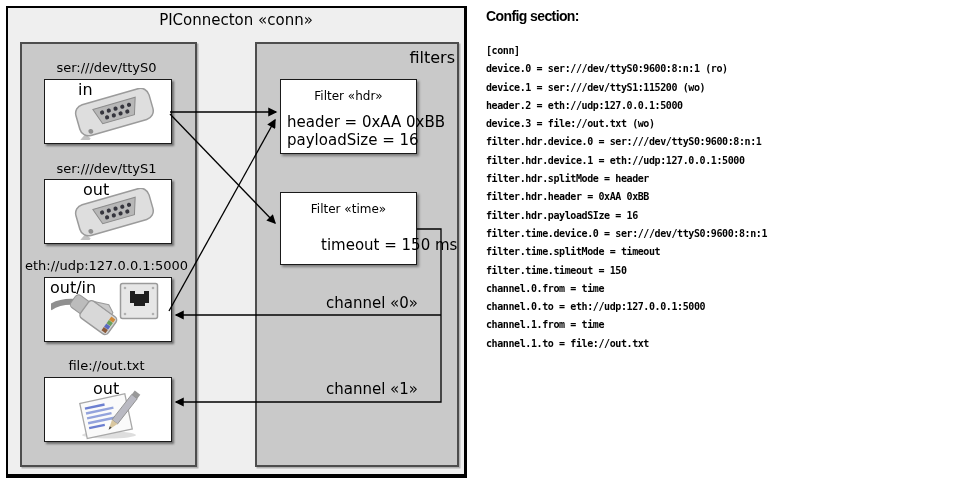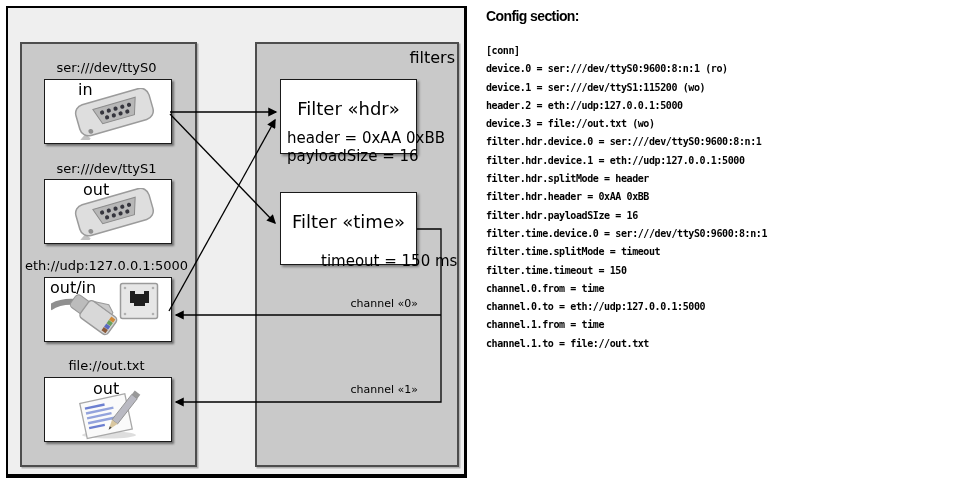--- a/index.html
+++ b/index.html
@@ -34,45 +34,46 @@
   .dev-box{
     position:absolute;left:36px;width:126px;height:63px;background:#ffffff;
     border:1.5px solid #1a1a1a;box-shadow:1.5px 1.5px 2px rgba(0,0,0,0.45);text-decoration:underline;
   }
   .port-label{position:absolute;font-size:16px;line-height:17px;}
   .filter-box{
     position:absolute;left:272px;width:137px;background:#ffffff;
     border:1.5px solid #1a1a1a;box-shadow:2px 2px 2.5px rgba(0,0,0,0.4);
     box-sizing:border-box;
   }
-  .filter-title{text-align:center;font-size:18px;padding-top:18px;}
+  .filter-title{text-align:center;font-size:12px;padding-top:9px;}
   .filter-attrs{margin-top:10px;padding-left:6px;font-size:15px;line-height:18px;white-space:nowrap;}
   .channel-label{
     position:absolute;left:280px;width:130px;text-align:right;
-    font-size:11px;line-height:15px;white-space:nowrap;
+    font-size:15px;line-height:15px;white-space:nowrap;
   }
   .overlay{position:absolute;left:0;top:0;width:456px;height:466px;pointer-events:none;}
   .icon-svg{position:absolute;}
   
   .config-panel{position:absolute;left:486px;top:8px;width:476px;}
   .config-heading{
     font-family:"Liberation Sans","DejaVu Sans",sans-serif;font-weight:bold;
     font-size:14px;letter-spacing:-0.6px;line-height:16px;
   }
   .config-lines{position:absolute;left:0;top:34px;width:476px;}
   .cfg-line{
     font-family:"DejaVu Sans Mono",monospace;font-weight:bold;
     font-size:10px;line-height:18.3px;white-space:pre;letter-spacing:-0.4px;
   }
 </style>
 </head>
 <body>
 
 <div class="outer-box">
 
+  <div class="outer-title">PIConnecton «conn»</div>
 
   <div class="panel devices-panel"></div>
   <div class="panel filters-panel"></div>
   <div class="filters-title">filters</div>
 
   <div class="dev-label" style="top:52px;">ser:///dev/ttyS0</div>
   <div class="dev-box" style="top:71px;">
     <span class="port-label" style="left:33px;top:1px;">in</span>
     <svg class="icon-svg" style="left:20px;top:8px;" width="100" height="52" viewBox="0 0 100 52">
       <g transform="rotate(-16 50 26)">

